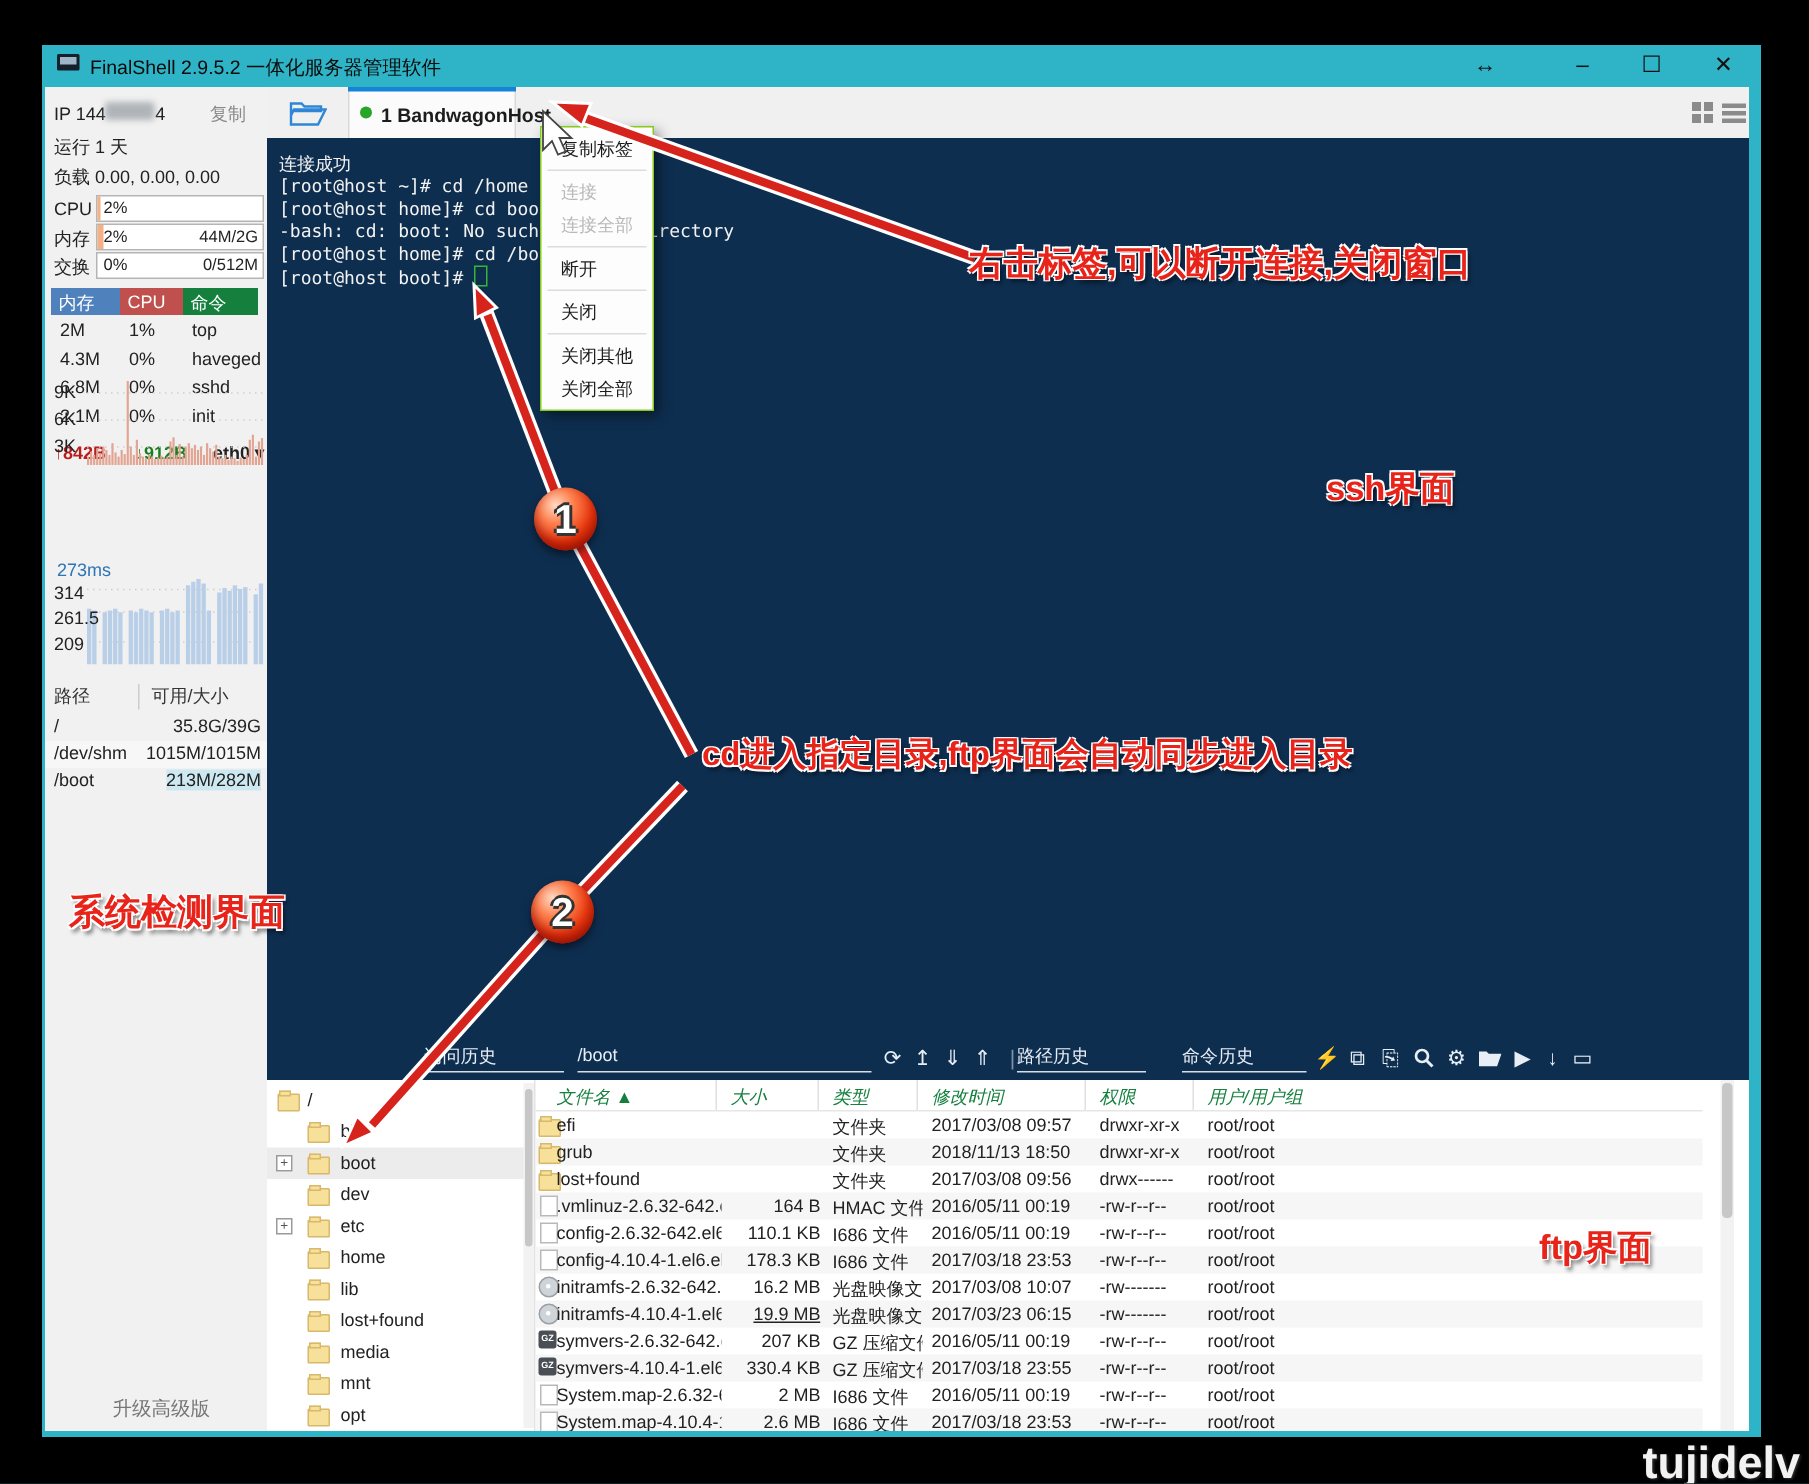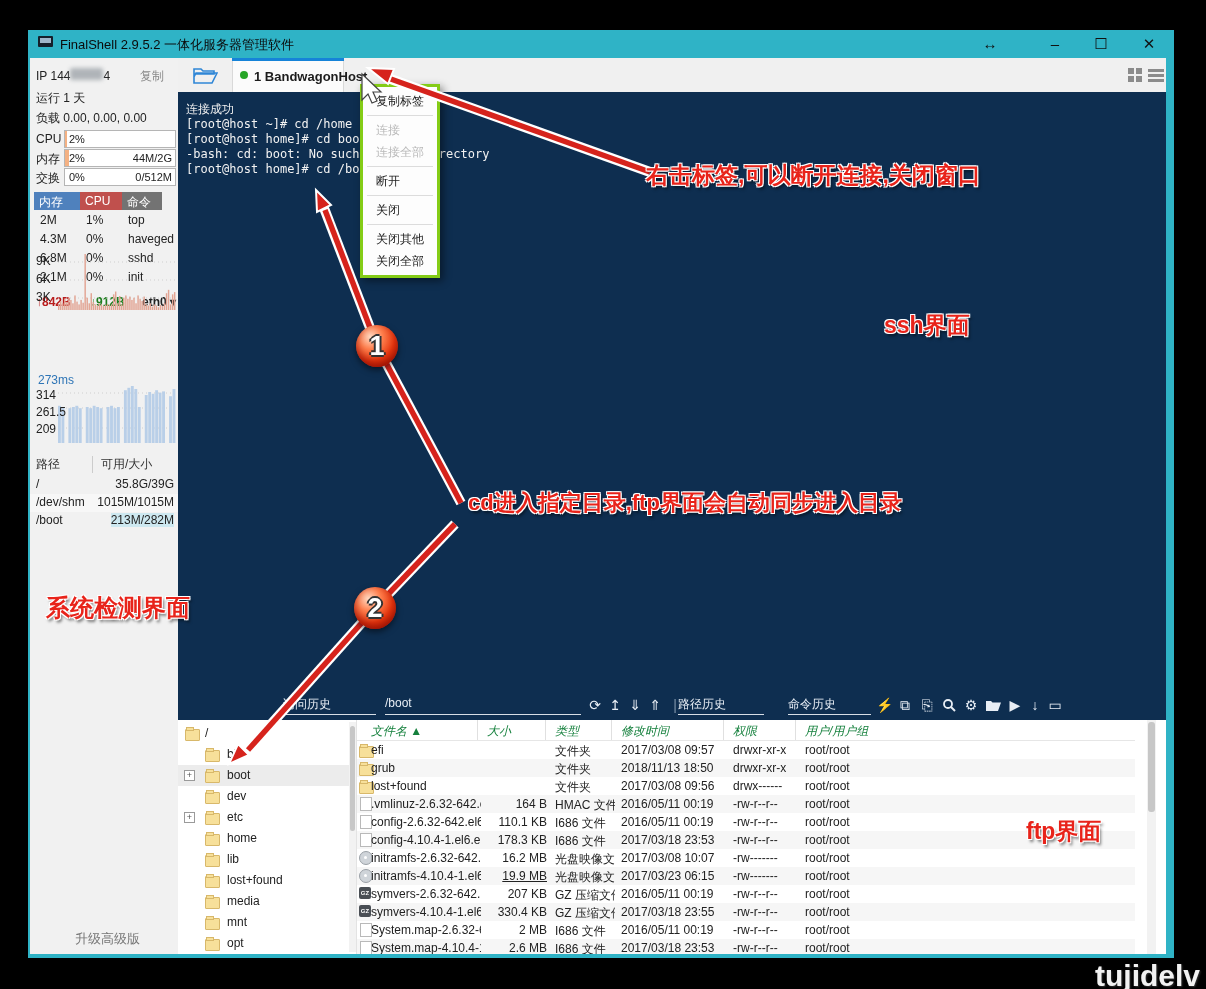--- a/index.html
+++ b/index.html
@@ -30,21 +30,21 @@
   #tabbar{left:178px;top:58px;width:988px;height:34px;background:#f0f0f0;}
   #tab-active{left:232px;top:58px;width:112px;height:34px;background:#fbfbfb;border-left:1px solid #d9d9d9;border-right:1px solid #d9d9d9;box-sizing:border-box;}
   #tab-accent{left:232px;top:58px;width:112px;height:3px;background:#1683d8;}
   #tab-dot{left:240px;top:71px;width:8px;height:8px;border-radius:50%;background:#27a527;}
   #tab-label{left:254px;top:69px;font-size:13px;font-weight:bold;color:#1c1c1c;}
   #terminal{left:178px;top:92px;width:988px;height:600px;background:#0e2e50;}
   #term-lines{position:absolute;left:8px;top:10px;font-family:"DejaVu Sans Mono",monospace;
       font-size:12px;line-height:15px;color:#f2f2f2;white-space:pre;}
   #cursor{display:inline-block;width:7px;height:12px;border:1px solid #35b435;vertical-align:-2px;}
   
-  #ctxmenu{left:360px;top:84px;width:74px;background:#fdfdfd;border:3px solid #84cc16;
+  #ctxmenu{left:360px;top:84px;width:74px;background:#fdfdfd;border:1px solid #84cc16;
       box-shadow:3px 3px 8px rgba(0,0,0,.45);padding:3px 0;z-index:20;}
   .mi{height:22px;line-height:22px;padding-left:13px;font-size:12px;color:#1c1c1c;}
   .mi.dis{color:#b9b9b9;}
   .msep{height:1px;background:#dcdcdc;margin:3px 4px;}
   
   #ftpbar{left:178px;top:692px;width:988px;height:28px;background:#0e2e50;color:#dfe7ef;font-size:12px;}
   .fld{position:absolute;border-bottom:1px solid #d7dee6;height:18px;color:#e8eef5;font-size:12px;}
   .tbi{position:absolute;top:3px;width:18px;height:20px;color:#e8eef5;font-size:14px;text-align:center;line-height:20px;}
   
   #ftp{left:178px;top:720px;width:988px;height:234px;background:#fff;overflow:hidden;}
@@ -119,21 +119,21 @@
         <div class="sb" style="left: 6px; top: 112px;">交换</div>
         <div class="meter" style="top: 110px;">
           <div class="fill" style="width: 0px;"></div>
           <span class="pct">0%</span>
           <span class="det">0/512M</span>
         </div>
       </div>
     <div id="ptable">
         <div class="ptab-h" style="left: 4px; top: 134px; width: 46px; background: rgb(79, 129, 189);">内存</div>
         <div class="ptab-h" style="left: 50px; top: 134px; width: 42px; background: rgb(192, 80, 77);">CPU</div>
-        <div class="ptab-h" style="left: 92px; top: 134px; width: 40px; background: #737373;">命令</div>
+        <div class="ptab-h" style="left: 92px; top: 134px; width: 50px; background: #15803d;">命令</div>
         <div class="prow" style="top: 153px;">
           <span style="left: 6px;">2M</span>
           <span style="left: 52px;">1%</span>
           <span style="left: 94px;">top</span>
         </div>
         <div class="prow" style="top: 172px;">
           <span style="left: 6px;">4.3M</span>
           <span style="left: 52px;">0%</span>
           <span style="left: 94px;">haveged</span>
         </div>
@@ -294,21 +294,21 @@
     <i class="grid-ic" style="left:0;top:8px;"></i>
       <i class="grid-ic" style="left:8px;top:8px;"></i>
   </div>
   <div class="abs" style="left:1148px;top:69px;width:16px;height:12px;">
     <i class="bar-ic" style="top:0;"></i>
       <i class="bar-ic" style="top:5px;"></i>
       <i class="bar-ic" style="top:10px;"></i>
   </div>
 
   <div class="abs" id="terminal">
-    <div id="term-lines"><div>连接成功</div><div>[root@host ~]# cd /home</div><div>[root@host home]# cd boot</div><div>-bash: cd: boot: No such file or directory</div><div>[root@host home]# cd /boot</div></div>
+    <div id="term-lines"><div>连接成功</div><div>[root@host ~]# cd /home</div><div>[root@host home]# cd boot</div><div>-bash: cd: boot: No such file or directory</div><div>[root@host home]# cd /boot</div><div>[root@host boot]# <span id="cursor"></span></div></div>
   </div>
 
   <div class="abs" id="ctxmenu">
       <div class="mi">复制标签</div>
       <div class="msep"></div>
       <div class="mi dis">连接</div>
       <div class="mi dis">连接全部</div>
       <div class="msep"></div>
       <div class="mi">断开</div>
       <div class="msep"></div>

